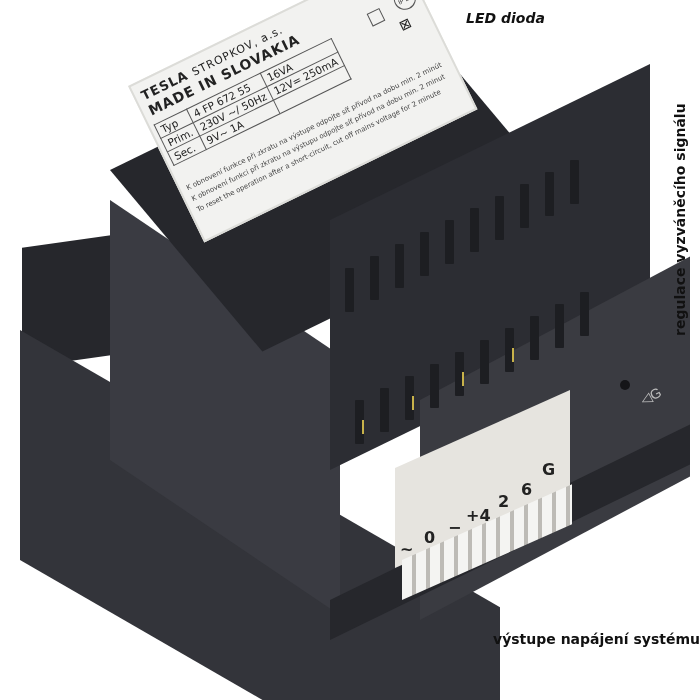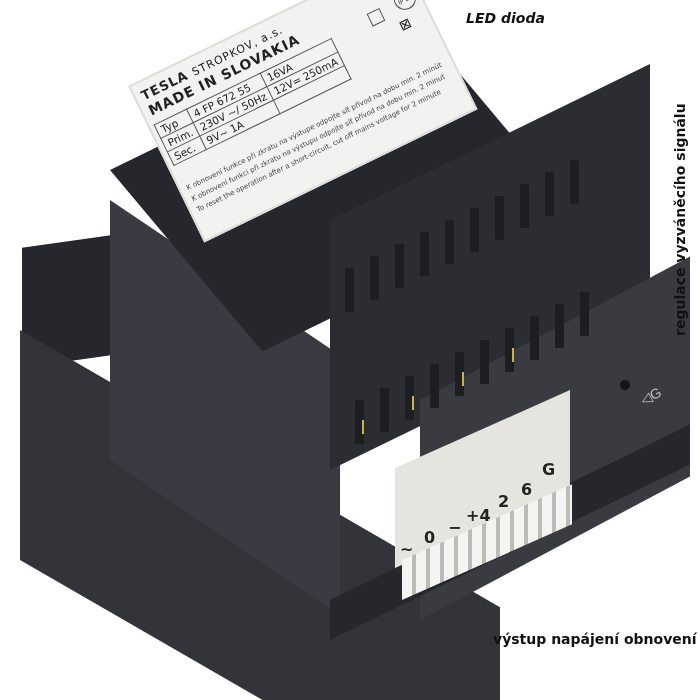--- a/index.html
+++ b/index.html
@@ -141,14 +141,14 @@
     <span class="term-label" style="left:542px;top:460px;">G</span>
   </div>
 
   <div style="position:absolute; left:402px; top:560px; width:170px; height:40px; background:repeating-linear-gradient(90deg,#f4f4f2 0 10px,#bdbbb6 10px 14px); transform:skewY(-24deg); transform-origin:left top;"></div>
 
   <div style="position:absolute; left:620px; top:380px; width:10px; height:10px; border-radius:50%; background:#151518;"></div>
   <div style="position:absolute; left:640px; top:388px; color:#bbb; font-size:14px; transform:rotate(-28deg);">◁G</div>
 
   <div class="callout" style="left:466px; top:10px;font-style:italic;">LED dioda</div>
   <div class="callout callout-vert" style="left:672px; top:336px;">regulace vyzváněcího signálu</div>
-  <div class="callout" style="left:493px; top:631px;">výstup napájení obnovení</div>
+  <div class="callout" style="left:493px; top:631px;">výstupe napájení systému</div>
 </div>
 
 </body></html>

